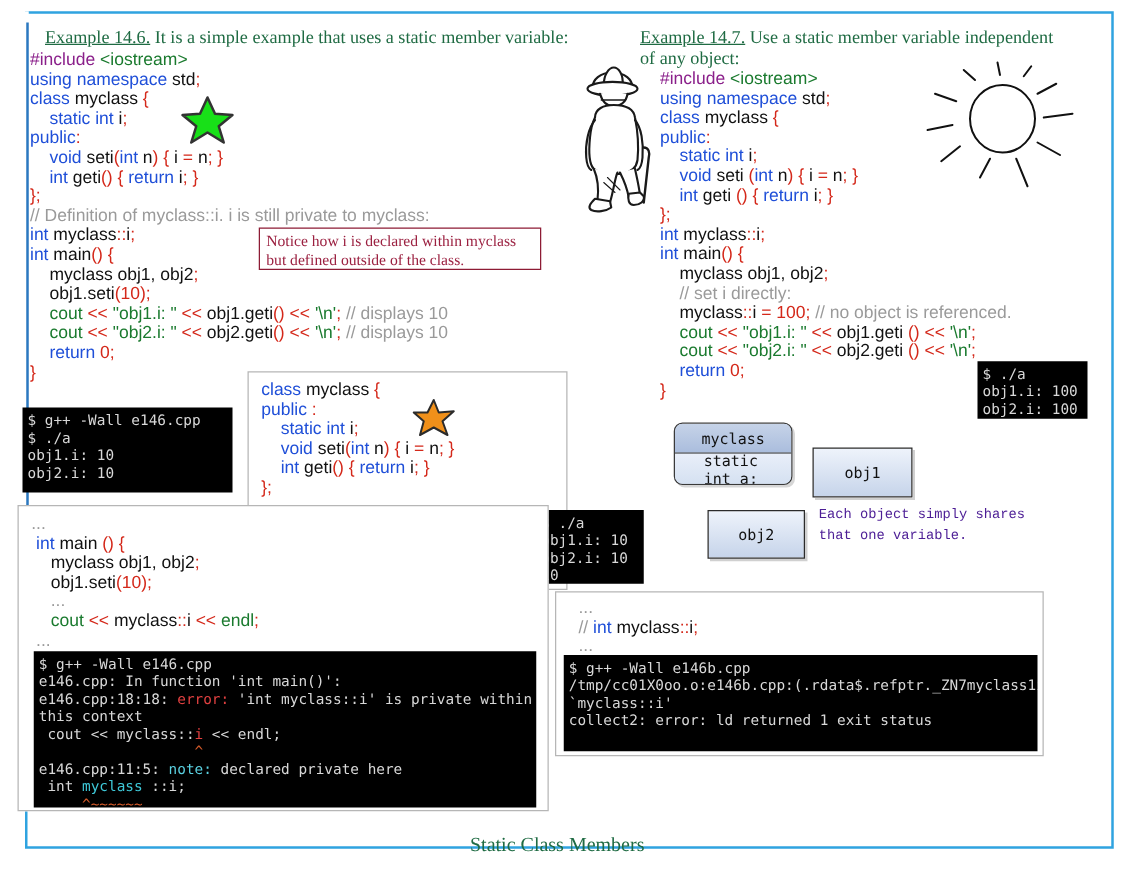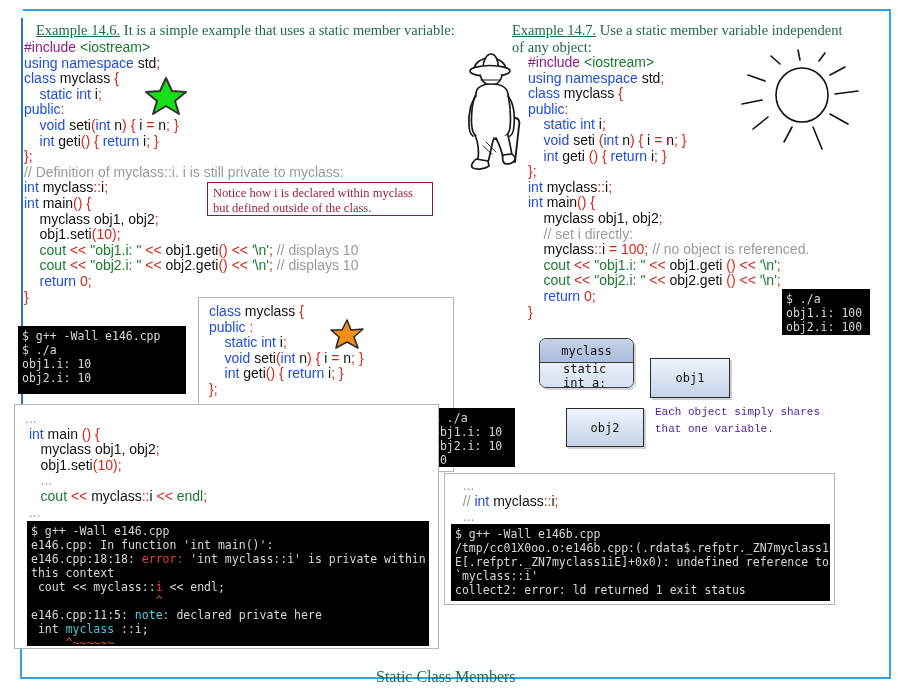--- a/index.html
+++ b/index.html
@@ -263,21 +263,21 @@
 
   <div class="term" style="position:absolute; left:18px; top:326px; width:168px; height:68px;" id="term-lt"><div>$ g++ -Wall e146.cpp</div><div>$ ./a</div><div>obj1.i: 10</div><div>obj2.i: 10</div></div>
 
   <div class="panel" style="left:14px; top:404px; width:425px; height:245px;">
     <div class="code" id="code-private" style="position:absolute; left:10px; top:6px;"><div><span class="cmt">...</span></div><div><span class="id"> </span><span class="kw">int</span><span class="id"> main </span><span class="pun">()</span><span class="id"> </span><span class="pun">{</span></div><div><span class="id">    myclass obj1, obj2</span><span class="pun">;</span></div><div><span class="id">    obj1.seti</span><span class="pun">(</span><span class="num">10</span><span class="pun">)</span><span class="pun">;</span></div><div><span class="id">    </span><span class="cmt">...</span></div><div><span class="id">    </span><span class="str">cout</span><span class="id"> </span><span class="pun">&lt;&lt;</span><span class="id"> myclass</span><span class="pun">::</span><span class="id">i </span><span class="pun">&lt;&lt;</span><span class="id"> </span><span class="str">endl</span><span class="pun">;</span></div><div><span class="id"> </span><span class="cmt">...</span></div></div>
     <div class="term" style="position:absolute; left:12px; top:116px; width:402px; height:125px;" id="term-priv"><div><span class="p">$ g++ -Wall e146.cpp</span></div><div><span class="p">e146.cpp: In function 'int main()':</span></div><div><span class="p">e146.cpp:18:18: </span><span class="err">error:</span><span class="p"> 'int myclass::i' is private within</span></div><div><span class="p">this context</span></div><div><span class="p"> cout &lt;&lt; myclass::</span><span class="err">i</span><span class="p"> &lt;&lt; endl;</span></div><div><span class="p">                  </span><span class="caret">^</span></div><div><span class="p">e146.cpp:11:5: </span><span class="note">note:</span><span class="p"> declared private here</span></div><div><span class="p"> int </span><span class="cy">myclass</span><span class="p"> ::i;</span></div><div><span class="p">     </span><span class="caret">^~~~~~~</span></div></div>
   </div>
 
   <div class="panel" style="left:444px; top:473px; width:391px; height:132px;">
     <div class="code" id="code-nodef" style="position:absolute; left:10px; top:4px;"><div><span class="id">  </span><span class="cmt">...</span></div><div><span class="id">  </span><span class="cmt">// </span><span class="kw">int</span><span class="id"> myclass</span><span class="pun">::</span><span class="id">i</span><span class="pun">;</span></div><div><span class="id">  </span><span class="cmt">...</span></div></div>
-    <div class="term" style="position:absolute; left:6px; top:50px; width:379px; height:77px;" id="term-link"><div>$ g++ -Wall e146b.cpp</div><div>/tmp/cc01X0oo.o:e146b.cpp:(.rdata$.refptr._ZN7myclass1i</div><div>E[.refptr._ZN7myclass1iE]+0x0): undefined reference to</div><div>`myclass::i'</div><div>collect2: error: ld returned 1 exit status</div></div>
+    <div class="term" style="position:absolute; left:6px; top:50px; width:379px; height:77px;" id="term-link"><div>$ g++ -Wall e146b.cpp</div><div>/tmp/cc01X0oo.o:e146b.cpp:(.rdata$.refptr._ZN7myclass1i</div><div>`myclass::i'</div><div>collect2: error: ld returned 1 exit status</div></div>
   </div>
 
   <div class="clsbox" style="left:539px; top:338px; width:95px; height:50px;">
     <div class="hd">myclass</div>
     <div class="bd">static int a;</div>
   </div>
 
   <div class="objbox" style="left:650px; top:358px; width:80px; height:40px;">
     <span>obj1</span>
   </div>

